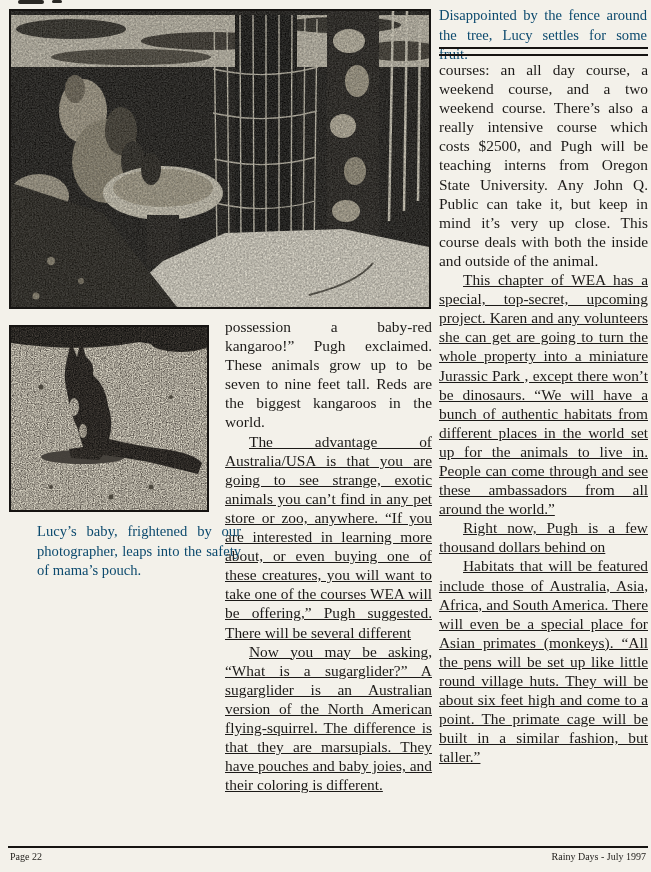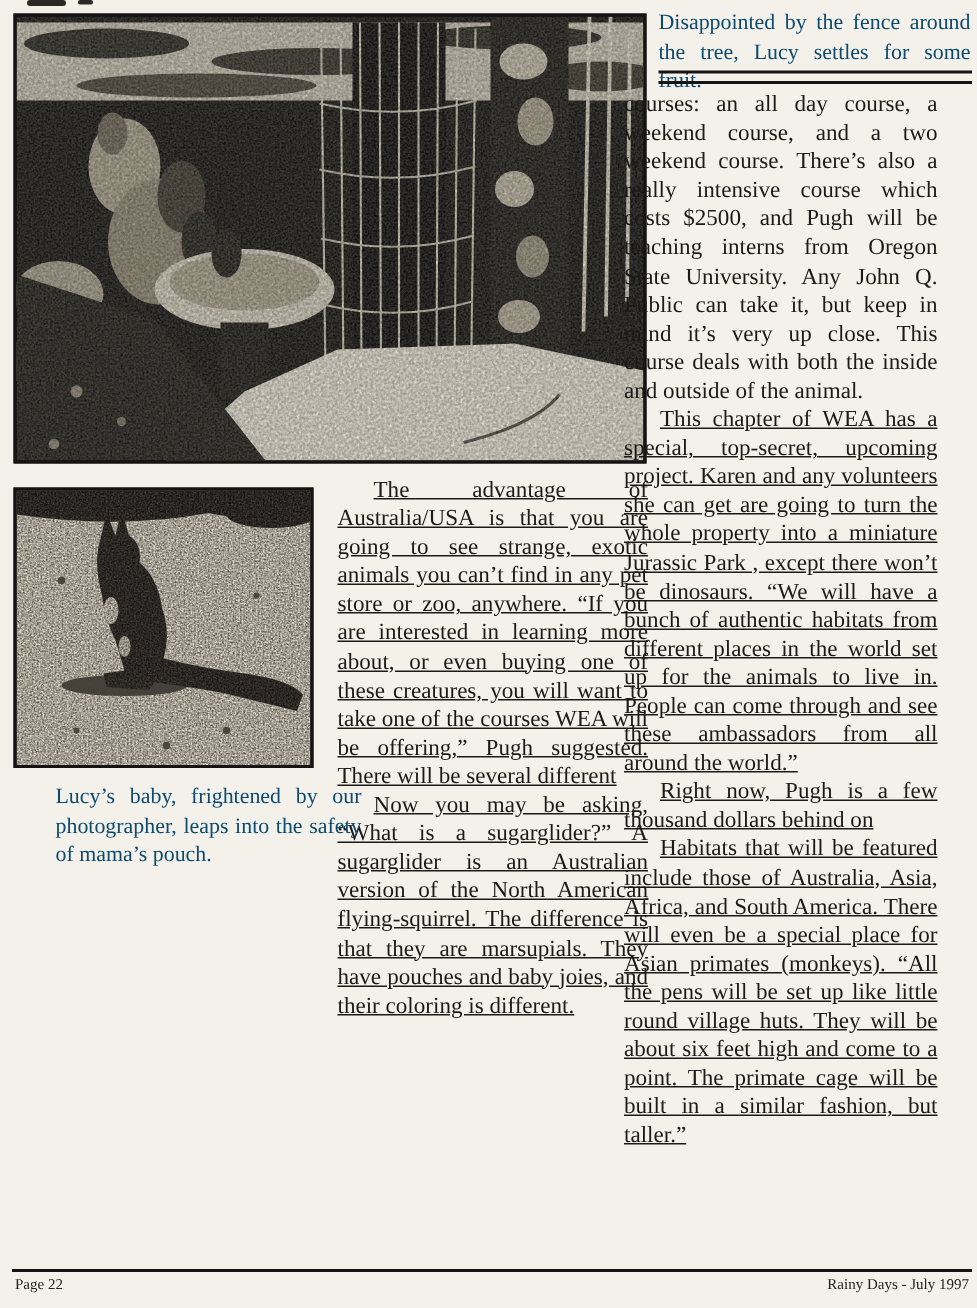--- a/index.html
+++ b/index.html
@@ -18,21 +18,21 @@
     text-align:justify;color:#0c4a6e;
   }
   #cap-top{left:439px;top:6px;width:208px;}
   #cap-left{left:9px;top:522px;width:204px;margin-left:28px;}
   #double-rule{
     position:absolute;left:439px;top:47px;width:209px;height:5px;
     border-top:2px solid #161412;border-bottom:2px solid #161412;
   }
   .col{position:absolute;}
   #col-middle{left:225px;top:317px;width:207px;}
-  #col-right{left:416px;top:60px;width:209px;}
+  #col-right{left:439px;top:60px;width:209px;}
   .col p{
     margin:0;font-size:15.4px;line-height:19.1px;
     text-align:justify;color:#1c1a18;
   }
   .col p.indent{text-indent:24px;text-decoration:underline;}
   #footer-rule{position:absolute;left:8px;top:846px;width:640px;height:2px;background:#161412;}
   .footer-text{position:absolute;top:851px;font-size:10px;color:#24221f;}
   #footer-left{left:10px;}
   #footer-right{right:5px;text-align:right;}
   .smudge{position:absolute;background:#2a2824;border-radius:2px;}
@@ -132,20 +132,21 @@
 <div id="double-rule"></div>
 
 <div class="col" id="col-right">
   <p>courses: an all day course, a weekend course, and a two weekend course. There’s also a really intensive course which costs $2500, and Pugh will be teaching interns from Oregon State University. Any John Q. Public can take it, but keep in mind it’s very up close. This course deals with both the inside and outside of the animal.</p>
   <p class="indent">This chapter of WEA has a special, top-secret, upcoming project. Karen and any volunteers she can get are going to turn the whole property into a miniature Jurassic Park , except there won’t be dinosaurs. “We will have a bunch of authentic habitats from different places in the world set up for the animals to live in. People can come through and see these ambassadors from all around the world.”</p>
   <p class="indent">Right now, Pugh is a few thousand dollars behind on</p>
   <p class="indent">Habitats that will be featured include those of Australia, Asia, Africa, and South America. There will even be a special place for Asian primates (monkeys). “All the pens will be set up like little round village huts. They will be about six feet high and come to a point. The primate cage will be built in a similar fashion, but taller.”</p>
 </div>
 
 <div class="col" id="col-middle">
+  <p>possession a baby-red kangaroo!” Pugh exclaimed. These animals grow up to be seven to nine feet tall. Reds are the biggest kangaroos in the world.</p>
   <p class="indent">The advantage of Australia/USA is that you are going to see strange, exotic animals you can’t find in any pet store or zoo, anywhere. “If you are interested in learning more about, or even buying one of these creatures, you will want to take one of the courses WEA will be offering,” Pugh suggested. There will be several different</p>
   <p class="indent">Now you may be asking, “What is a sugarglider?” A sugarglider is an Australian version of the North American flying-squirrel. The difference is that they are marsupials. They have pouches and baby joies, and their coloring is different.</p>
 </div>
 
 <div class="photo" id="left-photo">
   <svg width="196" height="183" viewBox="0 0 196 183" xmlns="http://www.w3.org/2000/svg">
     <defs>
       <filter id="grainB" x="0" y="0" width="100%" height="100%">
         <feTurbulence type="fractalNoise" baseFrequency="0.85" numOctaves="2" seed="3"></feTurbulence>
         <feColorMatrix type="matrix" values="0 0 0 0 0.07  0 0 0 0 0.06  0 0 0 0 0.05  1 1 1 0 -1.05"></feColorMatrix>

